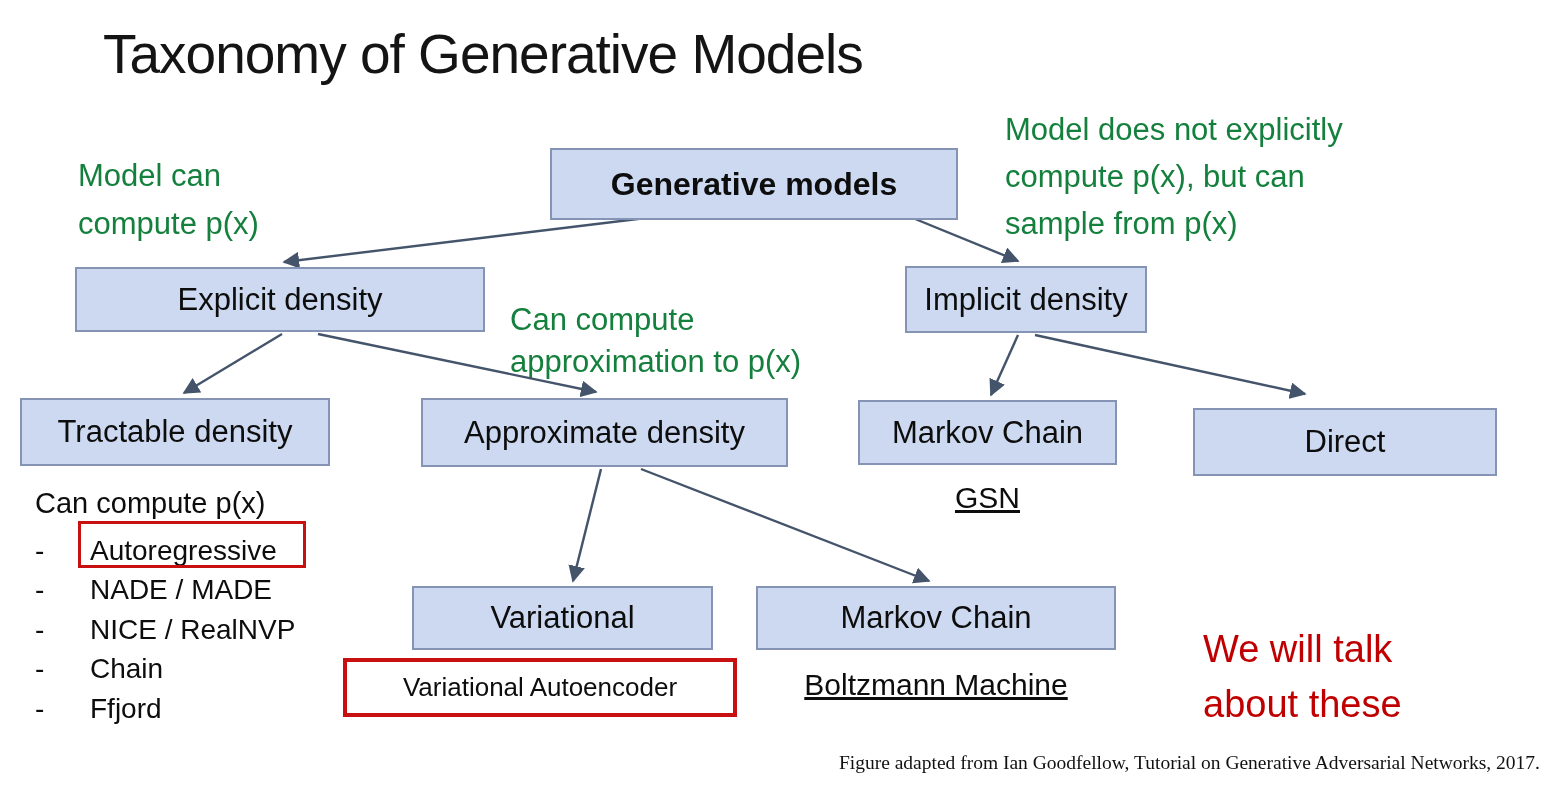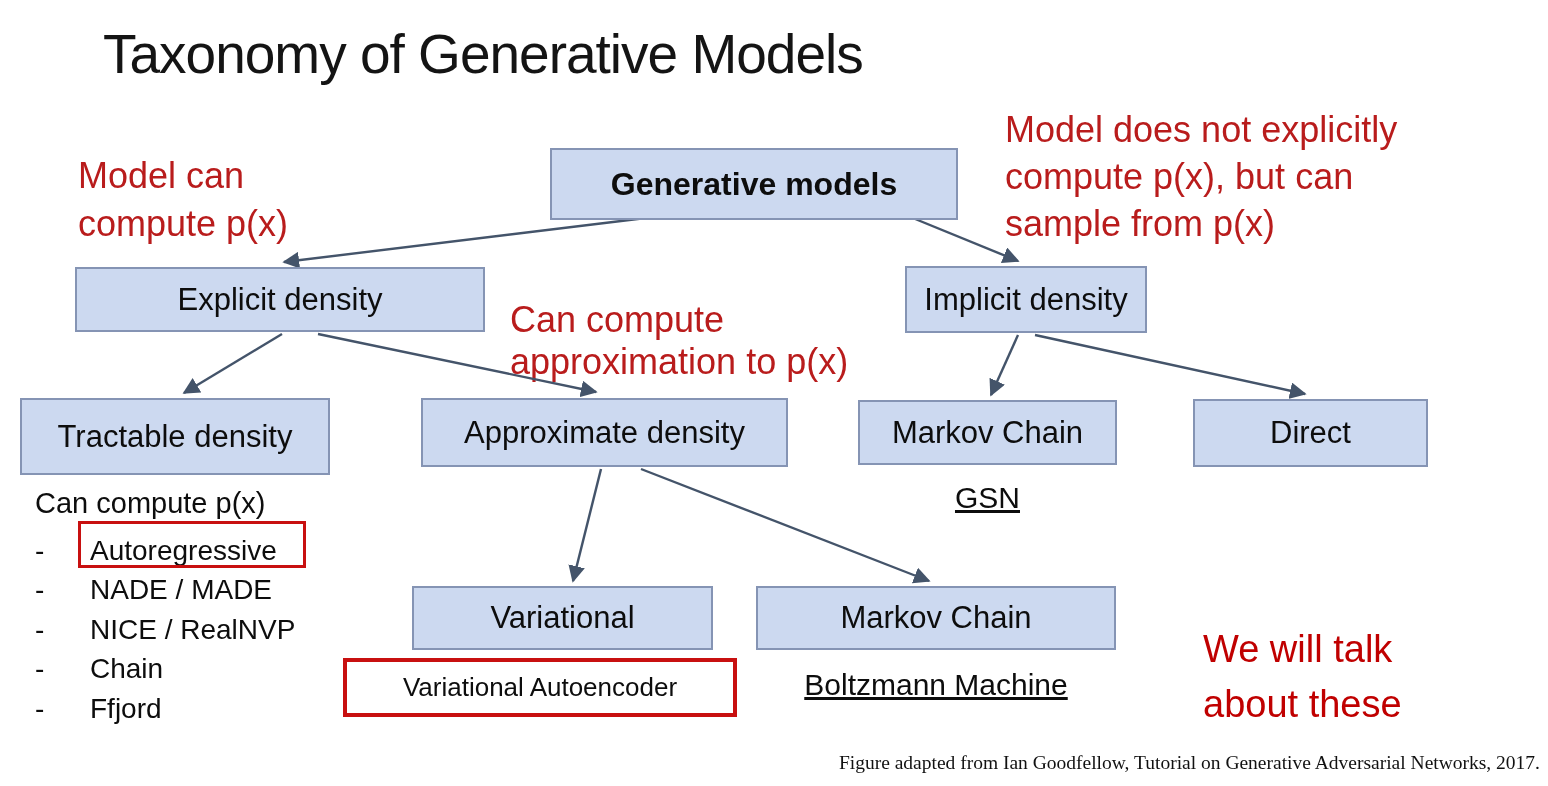--- a/index.html
+++ b/index.html
@@ -13,21 +13,21 @@
     color: #0d0d0d;
   }
   .abs { position: absolute; }
   .title {
     left: 103px; top: 22px;
     font-size: 55px;
     letter-spacing: -1px;
     color: #141414;
     white-space: nowrap;
   }
-  .ann { font-size: 36px; color: #b91c1c; }
+  .ann { font-size: 31px; color: #15803d; }
   .ann .line { white-space: nowrap; }
   .ann-left  { left: 78px;  top: 152px; line-height: 48px; }
   .ann-right { left: 1005px; top: 106px; line-height: 47px; }
   .ann-mid   { left: 510px; top: 299px; line-height: 42px; }
   .node {
     position: absolute;
     background: #ccd9f0;
     border: 2px solid #8594b4;
     box-sizing: border-box;
     display: flex;
@@ -132,27 +132,27 @@
       <line x1="641" y1="469" x2="929" y2="581" marker-end="url(#arrow)"></line>
     </g>
   </svg>
 
   <div class="node root" style="left:550px; top:148px; width:408px; height:72px;">Generative models</div>
 
   <div class="node" style="left:75px; top:267px; width:410px; height:65px;">Explicit density</div>
 
   <div class="node" style="left:905px; top:266px; width:242px; height:67px;">Implicit density</div>
 
-  <div class="node" style="left:20px; top:398px; width:310px; height:77px;">Tractable density</div>
+  <div class="node" style="left:20px; top:398px; width:310px; height:68px;">Tractable density</div>
 
   <div class="node" style="left:421px; top:398px; width:367px; height:69px;">Approximate density</div>
 
   <div class="node" style="left:858px; top:400px; width:259px; height:65px;">Markov Chain</div>
 
-  <div class="node" style="left:1193px; top:399px; width:235px; height:68px;">Direct</div>
+  <div class="node" style="left:1193px; top:408px; width:304px; height:68px;">Direct</div>
 
   <div class="node" style="left:412px; top:586px; width:301px; height:64px;">Variational</div>
 
   <div class="node" style="left:756px; top:586px; width:360px; height:64px;">Markov Chain</div>
 
   <div class="leaf-label" style="left:858px; top:481px; width:259px;">GSN</div>
 
 
   <div class="red-box vae-box">Variational Autoencoder</div>
 

